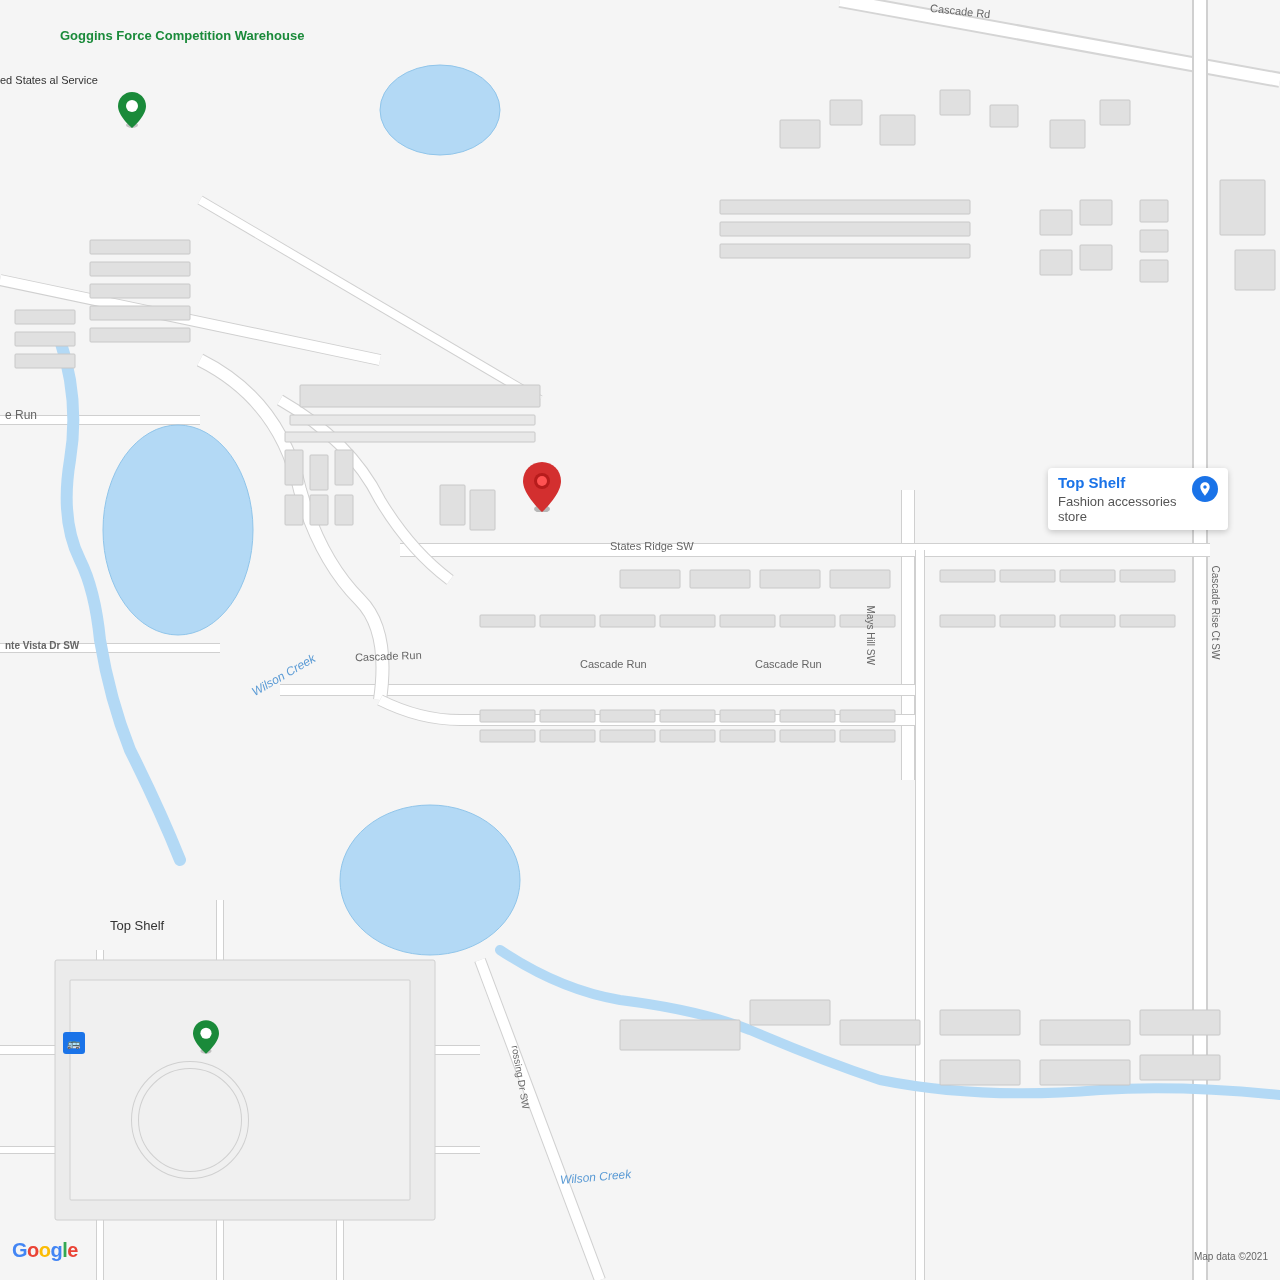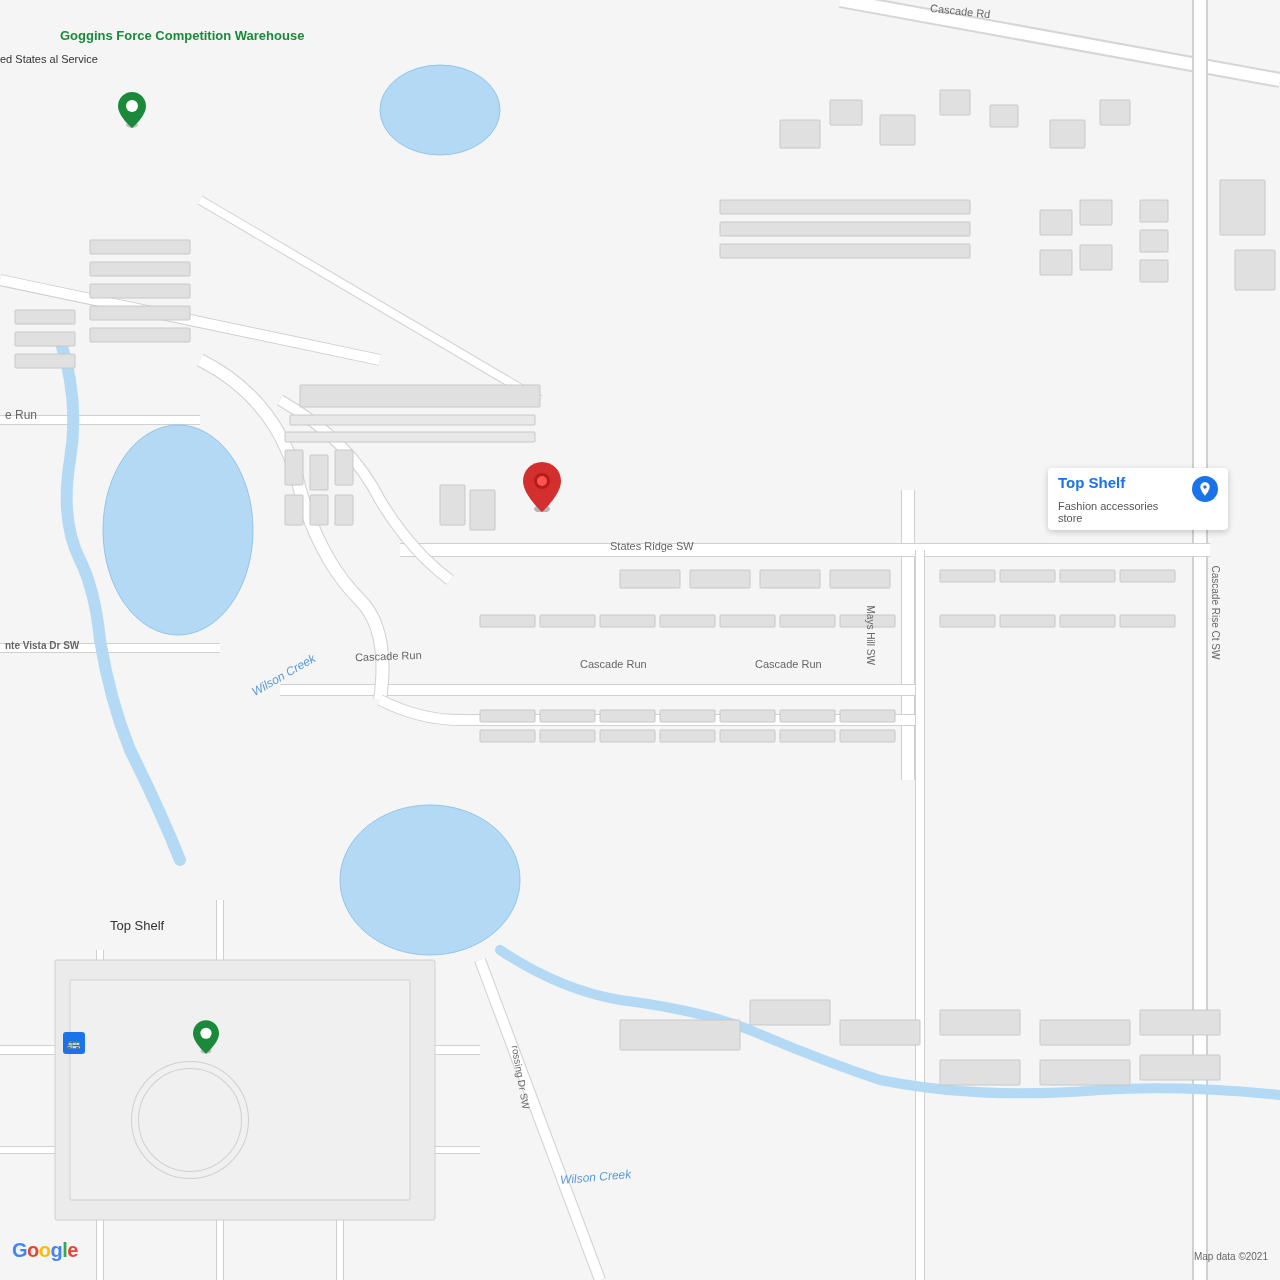--- a/index.html
+++ b/index.html
@@ -61,23 +61,23 @@
     }
 
     .business-card .biz-name {
       font-size: 15px;
       font-weight: 600;
       color: #1a73e8;
       line-height: 1.2;
     }
 
     .business-card .biz-type {
-      font-size: 11px;
+      font-size: 13px;
       color: #555;
-      margin-top: 8px;
+      margin-top: 2px;
     }
 
     .business-card .biz-icon {
       width: 26px;
       height: 26px;
       background: #1a73e8;
       border-radius: 50%;
       display: flex;
       align-items: center;
       justify-content: center;
@@ -319,21 +319,21 @@
 
   <span class="map-label" style="left:248px; top:668px; transform: rotate(-30deg); display:block;">Wilson Creek</span>
 
   <span class="map-label" style="left:560px; top:1170px; transform: rotate(-5deg); display:block;">Wilson Creek</span>
 
   <div style="position:absolute; left:60px; top:28px;text-align:right;">
     <div style="font-size:13px; color:#1a8a3a; font-weight:600; line-height:1.3;">Goggins Force Competition Warehouse</div>
   </div>
 
   <div style="position:absolute; left:0px; top:52px;">
-    <div style="font-size:11px; color:#333; line-height:1.4;">
+    <div style="font-size:11px; color:#333; line-height:1.4;margin-top:21px;">
       <div>ed States al Service</div>
     </div>
   </div>
 
   <div style="position:absolute; left:110px; top:918px;">
     <div style="font-size:13px; color:#333; font-weight:500; line-height:1.3;">Top Shelf</div>
   </div>
 
   <svg style="position:absolute; left:118px; top:92px; width:28px; height:36px;" viewBox="0 0 28 36" xmlns="http://www.w3.org/2000/svg">
     <ellipse cx="14" cy="33" rx="6" ry="3" fill="rgba(0,0,0,0.2)"></ellipse>

